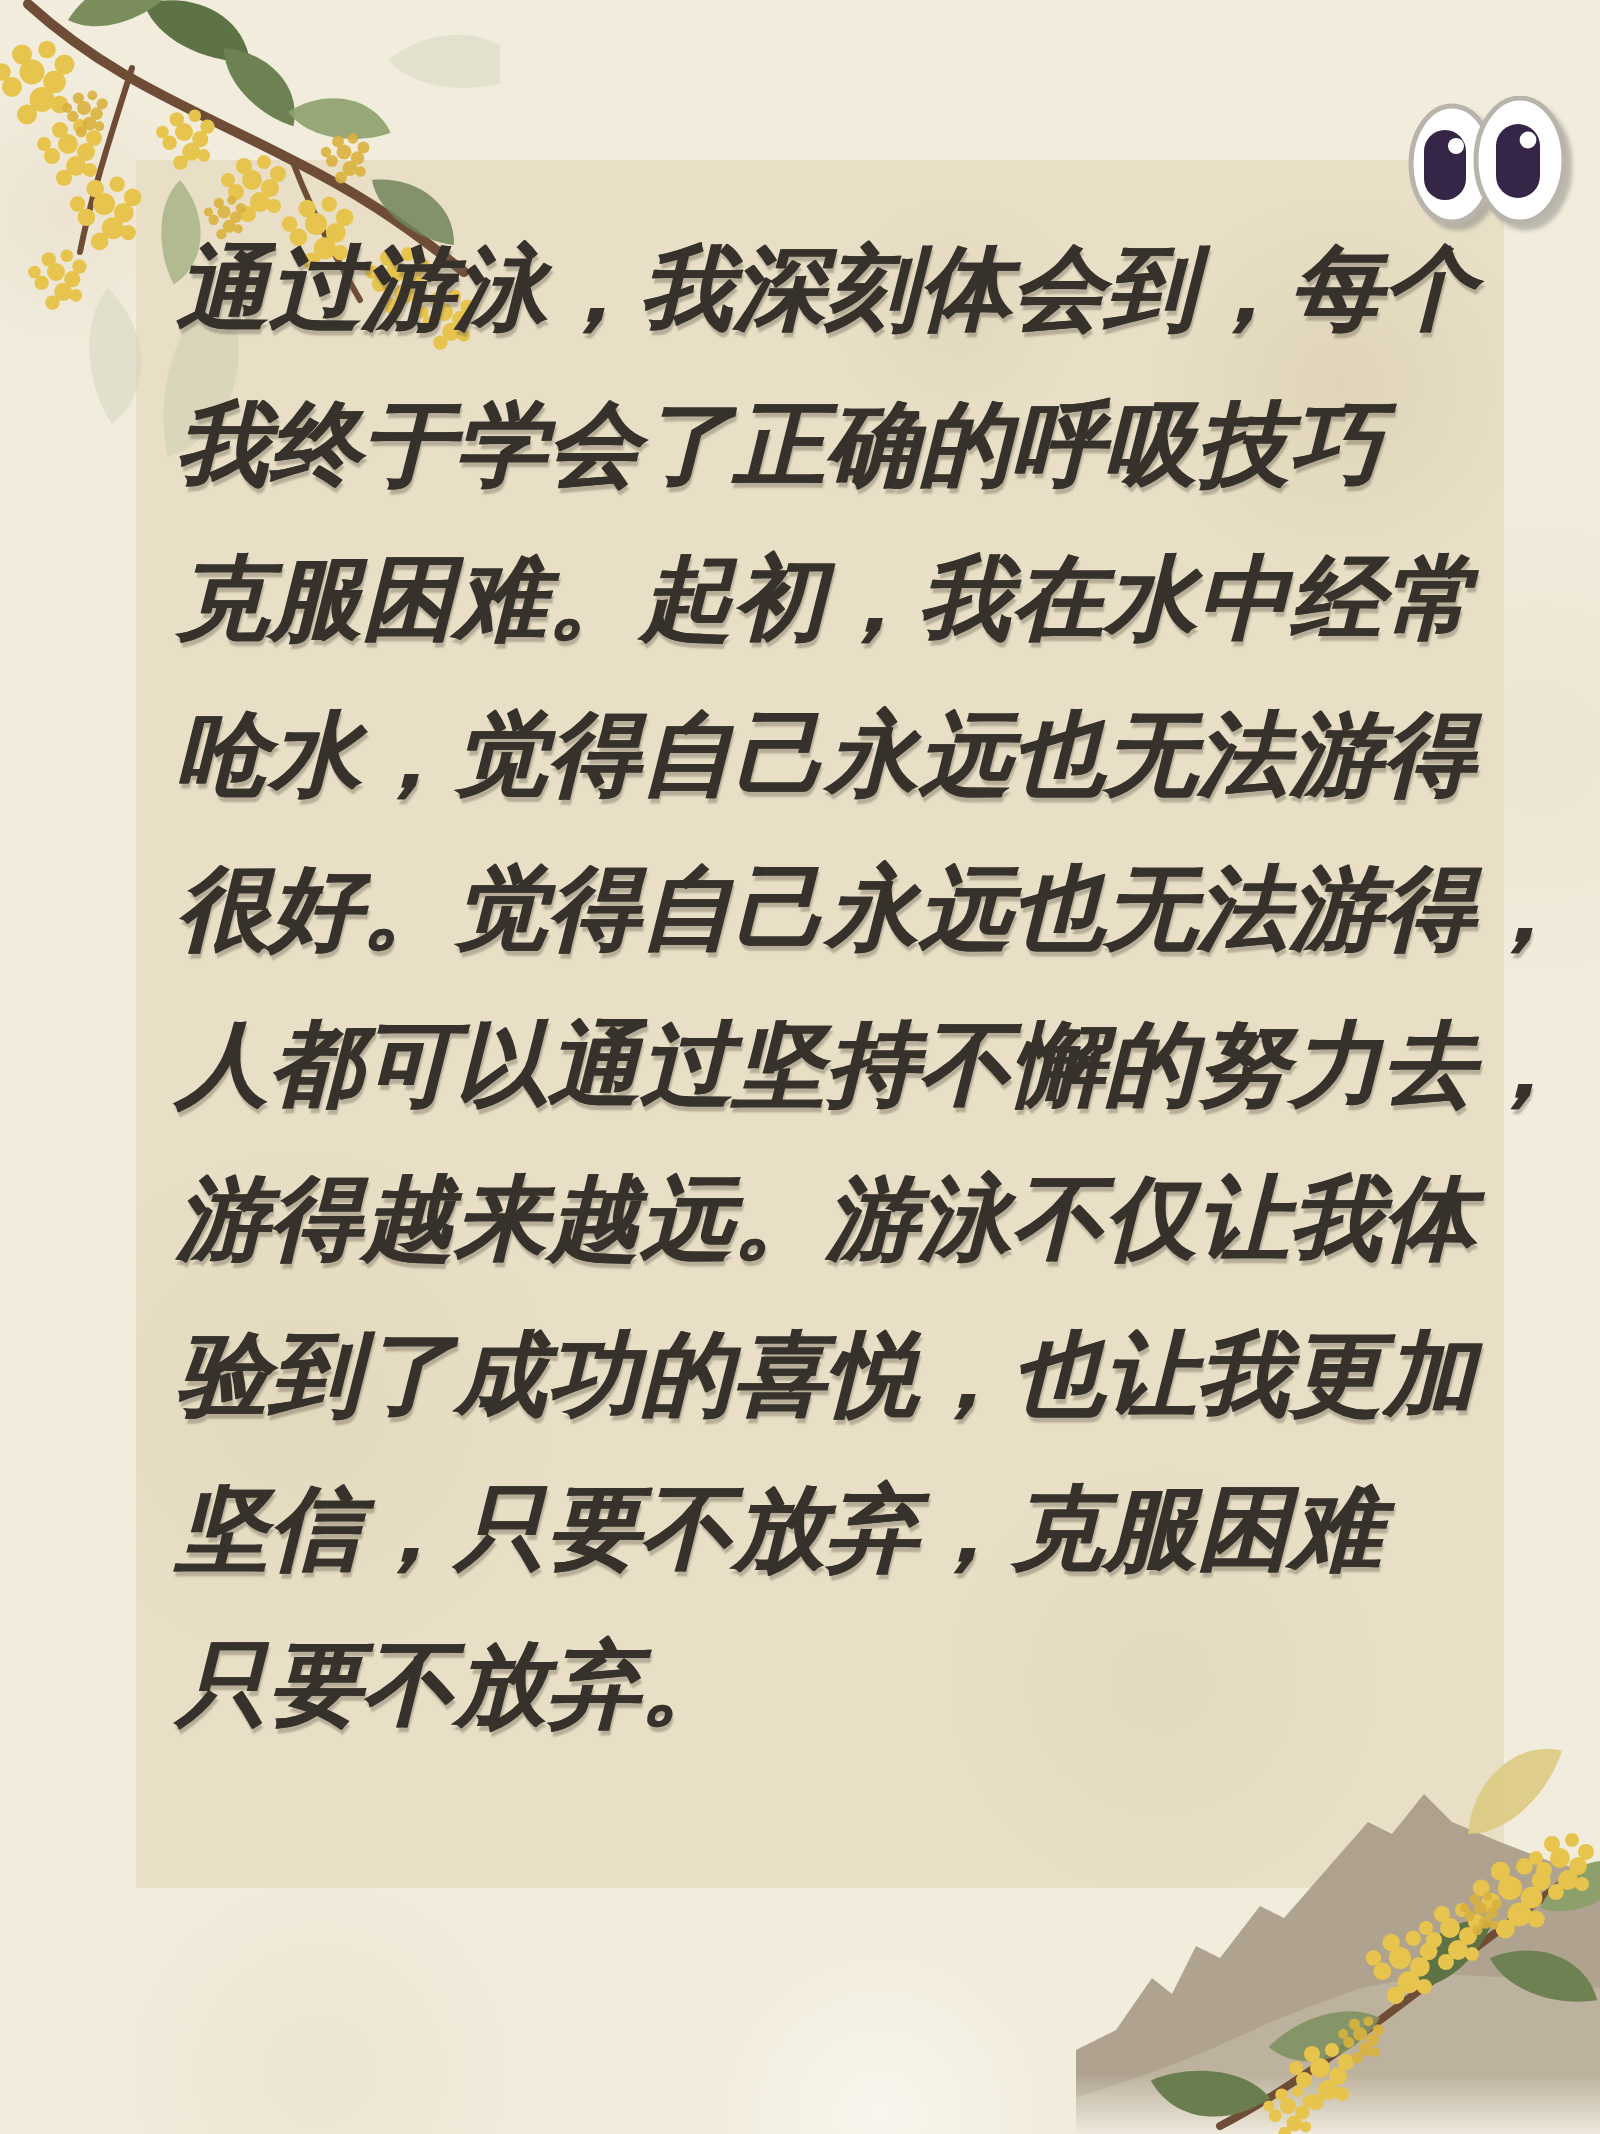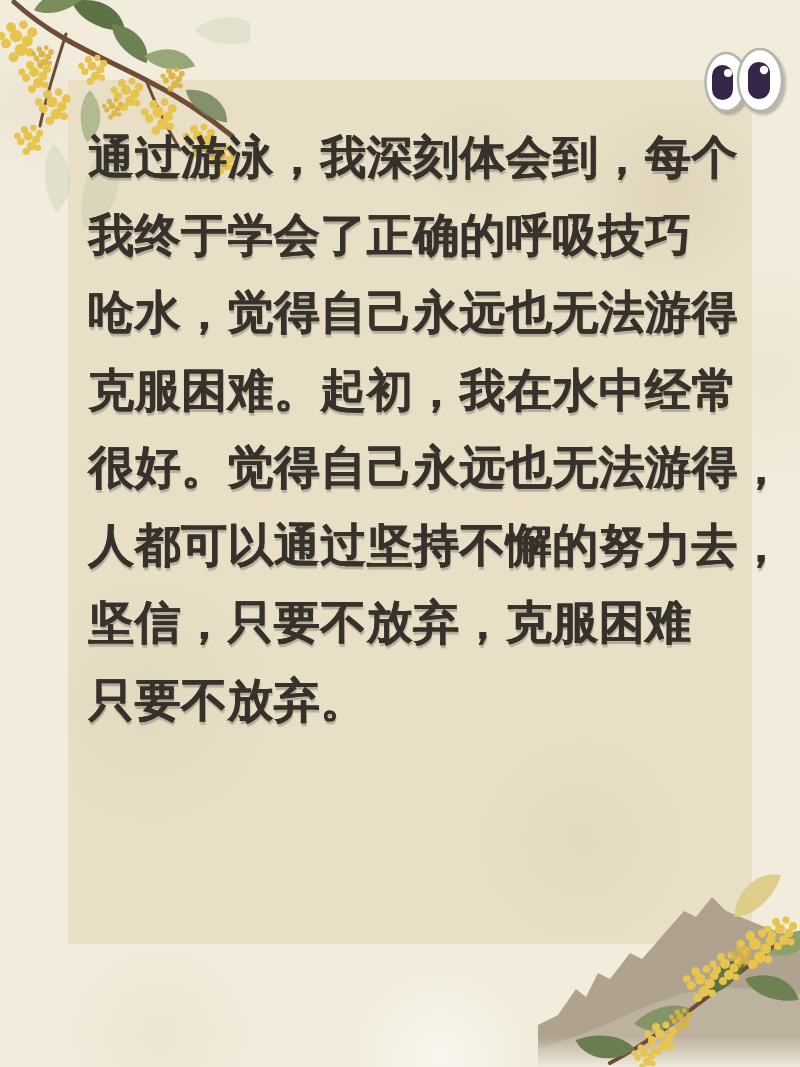--- a/index.html
+++ b/index.html
@@ -33,21 +33,21 @@
   }
   .deco{position:absolute;pointer-events:none;}
   .deco.top-left{left:-6px;top:-6px;}
   .deco.bottom-right{right:0;bottom:0;}
   .eyes{
     position:absolute;left:703px;top:48px;
     filter:drop-shadow(3px 3px 1px rgba(90,90,90,.35));
   }
   .text-block{
     position:absolute;
-    left:88px;top:119px;width:690px;
+    left:88px;top:106px;width:690px;font-style:italic;
   }
   .text-line{
     white-space:nowrap;
     font-size:46px;
     line-height:77.5px;
     font-weight:900;
     letter-spacing:0.4px;
     color:var(--text-color);
     text-shadow:0.6px 0 0 currentColor, 1px 2.5px 1px rgba(110,100,85,.40);
   }
@@ -143,21 +143,23 @@
     <ellipse cx="57" cy="32" rx="22" ry="31" fill="#ffffff" stroke="#b9b4ab" stroke-width="2.5"></ellipse>
     <rect x="9" y="17" width="21" height="35" rx="10.5" fill="#352647"></rect>
     <rect x="45" y="14" width="22" height="37" rx="11" fill="#352647"></rect>
     <circle cx="25" cy="25" r="4" fill="#ffffff"></circle>
     <circle cx="61" cy="22" r="4.2" fill="#ffffff"></circle>
   </svg>
 
   <div class="text-block">
     <div class="text-line">通过游泳，我深刻体会到，每个</div>
     <div class="text-line">我终于学会了正确的呼吸技巧</div>
+    <div class="text-line">克服困难。起初，我在水中经常</div>
     <div class="text-line">呛水，觉得自己永远也无法游得</div>
-    <div class="text-line">克服困难。起初，我在水中经常</div>
     <div class="text-line">很好。觉得自己永远也无法游得，</div>
     <div class="text-line">人都可以通过坚持不懈的努力去，</div>
+    <div class="text-line">游得越来越远。游泳不仅让我体</div>
+    <div class="text-line">验到了成功的喜悦，也让我更加</div>
     <div class="text-line">坚信，只要不放弃，克服困难</div>
     <div class="text-line">只要不放弃。</div>
   </div>
 
 </div>
 
 </body></html>

